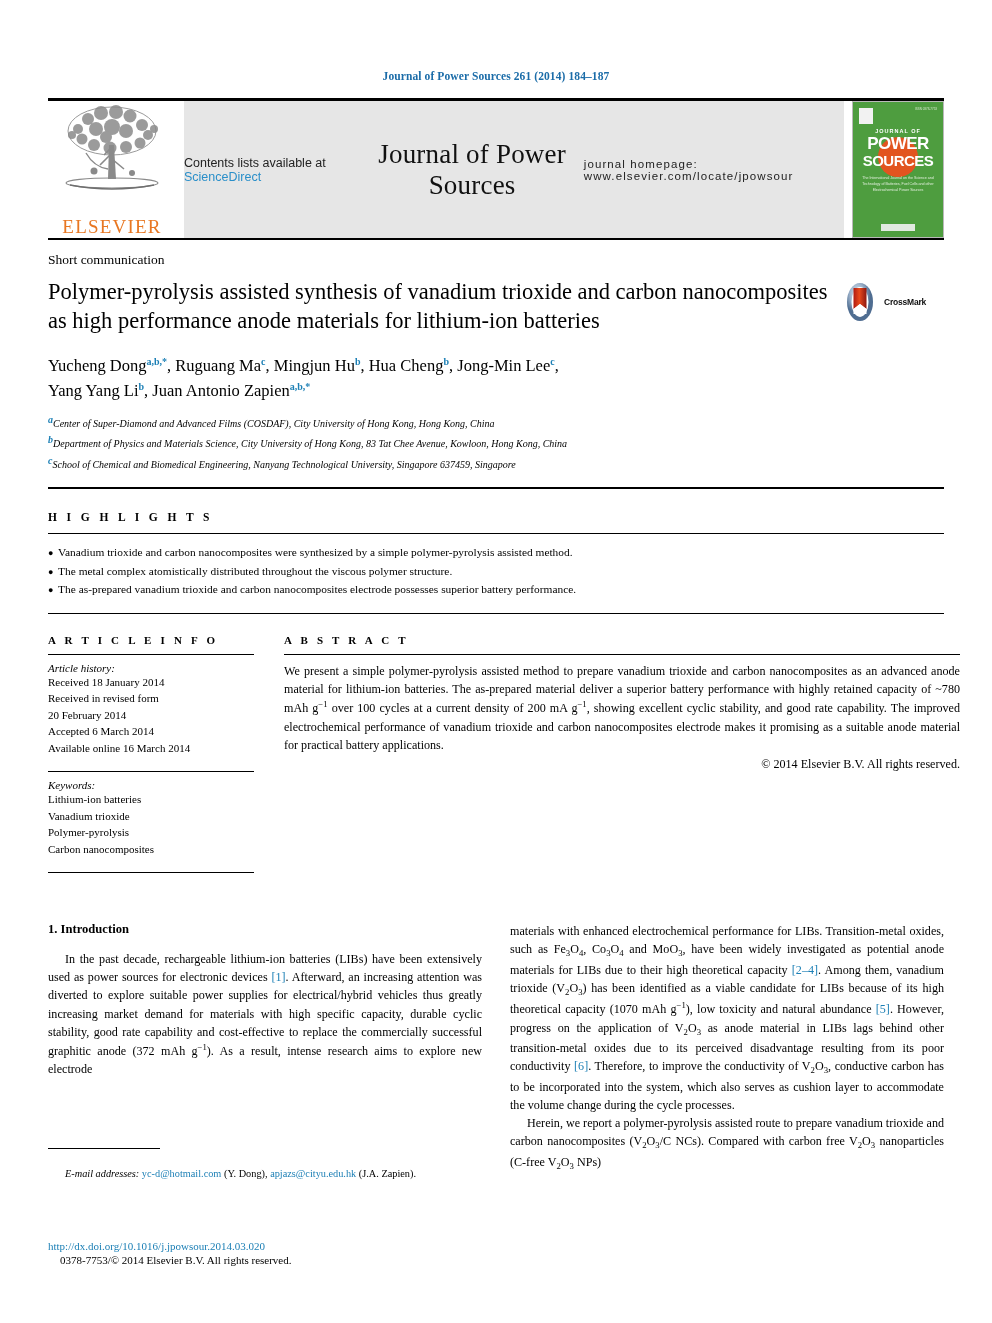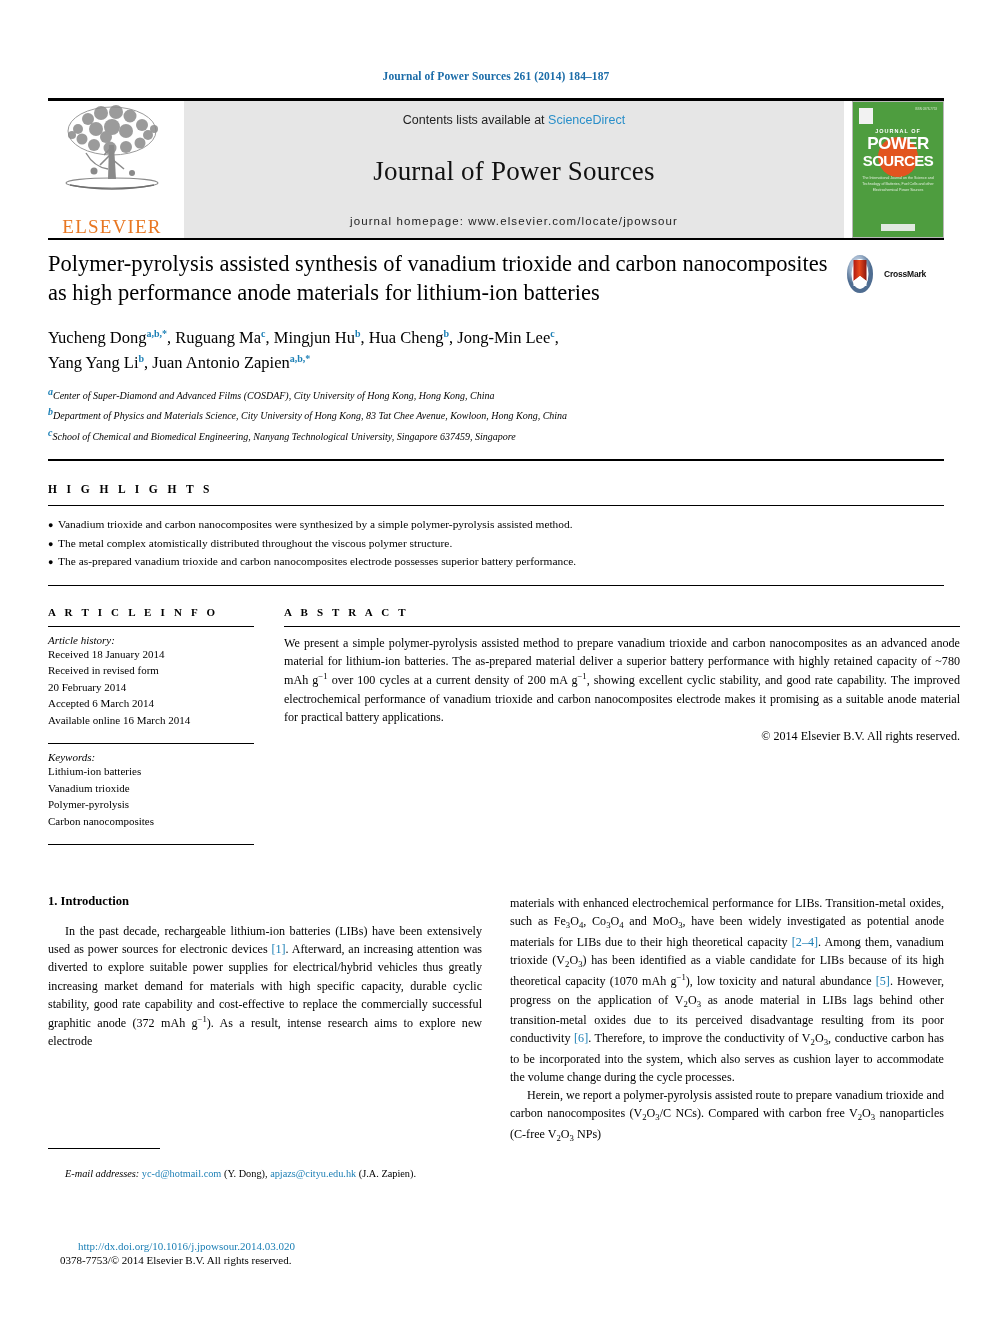--- a/index.html
+++ b/index.html
@@ -52,36 +52,37 @@
     font-family: "Liberation Serif", serif;
     color: #e87722;
     font-size: 19px;
     letter-spacing: 1.2px;
     line-height: 1;
     margin-top: 1px;
   }
   .mast-center {
     flex: 1 1 auto;
     background: #e6e6e6;
-    display: flex; flex-direction: column;
+    display: flex; flex-direction: row;
     align-items: center; justify-content: space-between;
     padding: 12px 0 11px 0;
     margin-left: 8px; margin-right: 8px;
   }
   .contents-line {
     font-family: "Liberation Sans", sans-serif;
     font-size: 12.5px;
     color: #222;
   }
   .contents-line .sd { color: #2a8fc9; }
   .journal-title {
     font-family: "Liberation Serif", serif;
     font-size: 27px;
     color: #111;
     letter-spacing: .2px;
+    text-align: center;
   }
   .homepage-line {
     font-family: "Liberation Sans", sans-serif;
     font-size: 11.5px;
     color: #222;
     letter-spacing: 1.1px;
   }
   .cover {
     width: 92px; flex: 0 0 92px;
     border: 1px solid #b9b9b9;
@@ -260,21 +261,21 @@
   .fn-text {
     font-size: 10.3px;
     line-height: 1.48;
     text-align: justify;
     font-family: "Liberation Serif", serif;
   }
   .fn-email { margin-top:17px; text-indent: 17px; }
   .doi {
     position:absolute; left:48px; top:1240px; width:460px;
   }
-  .doi-link { color:#1b7fb5; font-size:11px; font-family:"Liberation Serif",serif;margin-left:30px; }
+  .doi-link { color:#1b7fb5; font-size:11px; font-family:"Liberation Serif",serif; }
   .issn { font-size:11px; margin-top:2px; font-family:"Liberation Serif",serif;padding-left:12px;}
   sub { font-size:.72em; }
   sup.num { font-size:.72em; }
 </style>
 </head>
 <body>
 
 <div class="page">
 
   <div class="runninghead">Journal of Power Sources 261 (2014) 184–187</div>
@@ -338,20 +339,21 @@
         <div class="cov-sources">SOURCES</div>
         <div class="cov-sub">The International Journal on the Science and Technology of Batteries, Fuel Cells and other Electrochemical Power Sources</div>
         <div class="cov-footbox"></div>
       </div>
 
     </div>
   </div>
 
   <div class="section-rule"></div>
 
+  <div class="arttype">Short communication</div>
 
   <div class="title-block">
     <div class="paper-title">Polymer-pyrolysis assisted synthesis of vanadium trioxide and carbon nanocomposites as high performance anode materials for lithium-ion batteries</div>
     <div class="crossmark">
       <span class="cm-badge">
         <svg width="40" height="40" viewBox="0 0 40 40">
           <defs>
             <radialGradient id="ring" cx="40%" cy="30%">
               <stop offset="0%" stop-color="#eaeef5"></stop>
               <stop offset="55%" stop-color="#9fb4cc"></stop>

